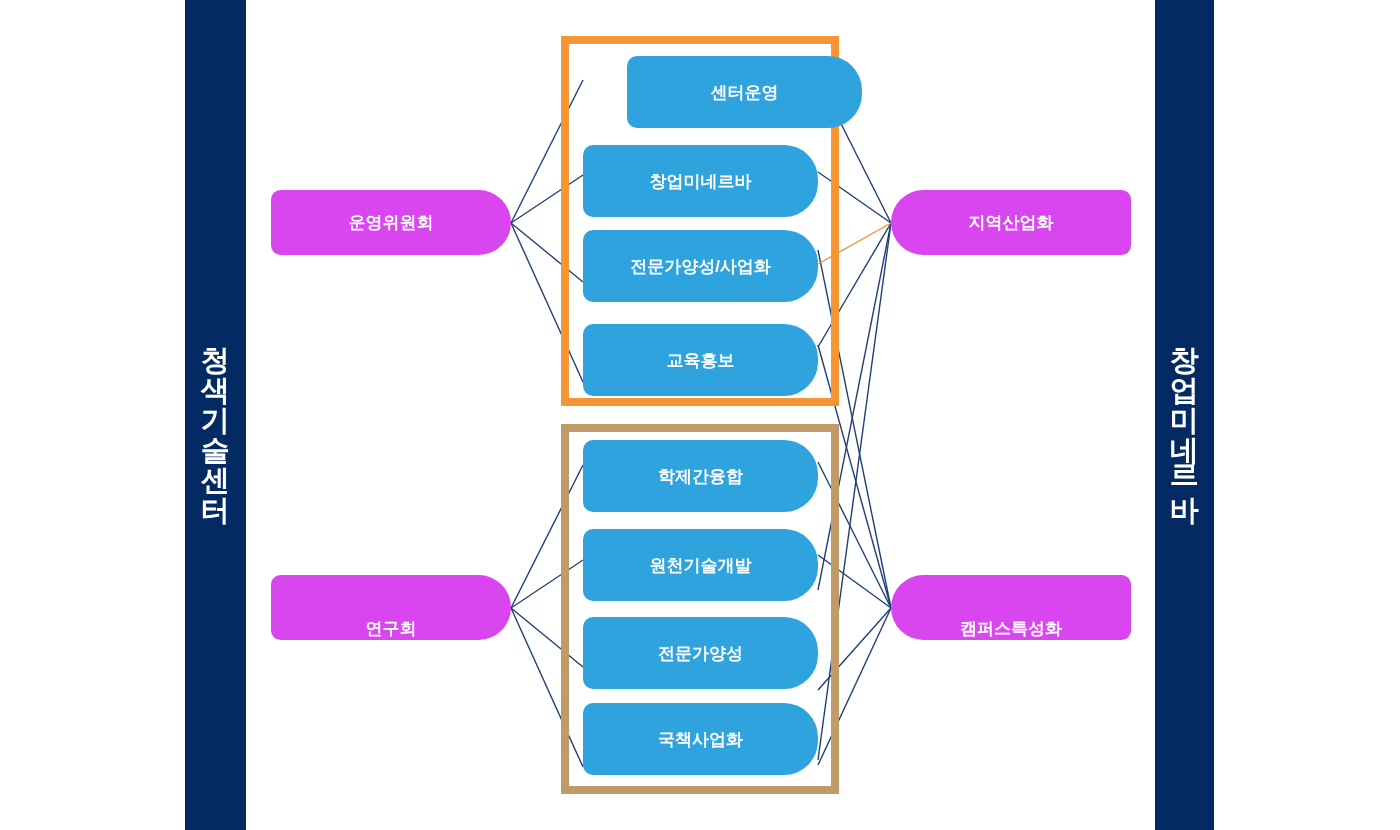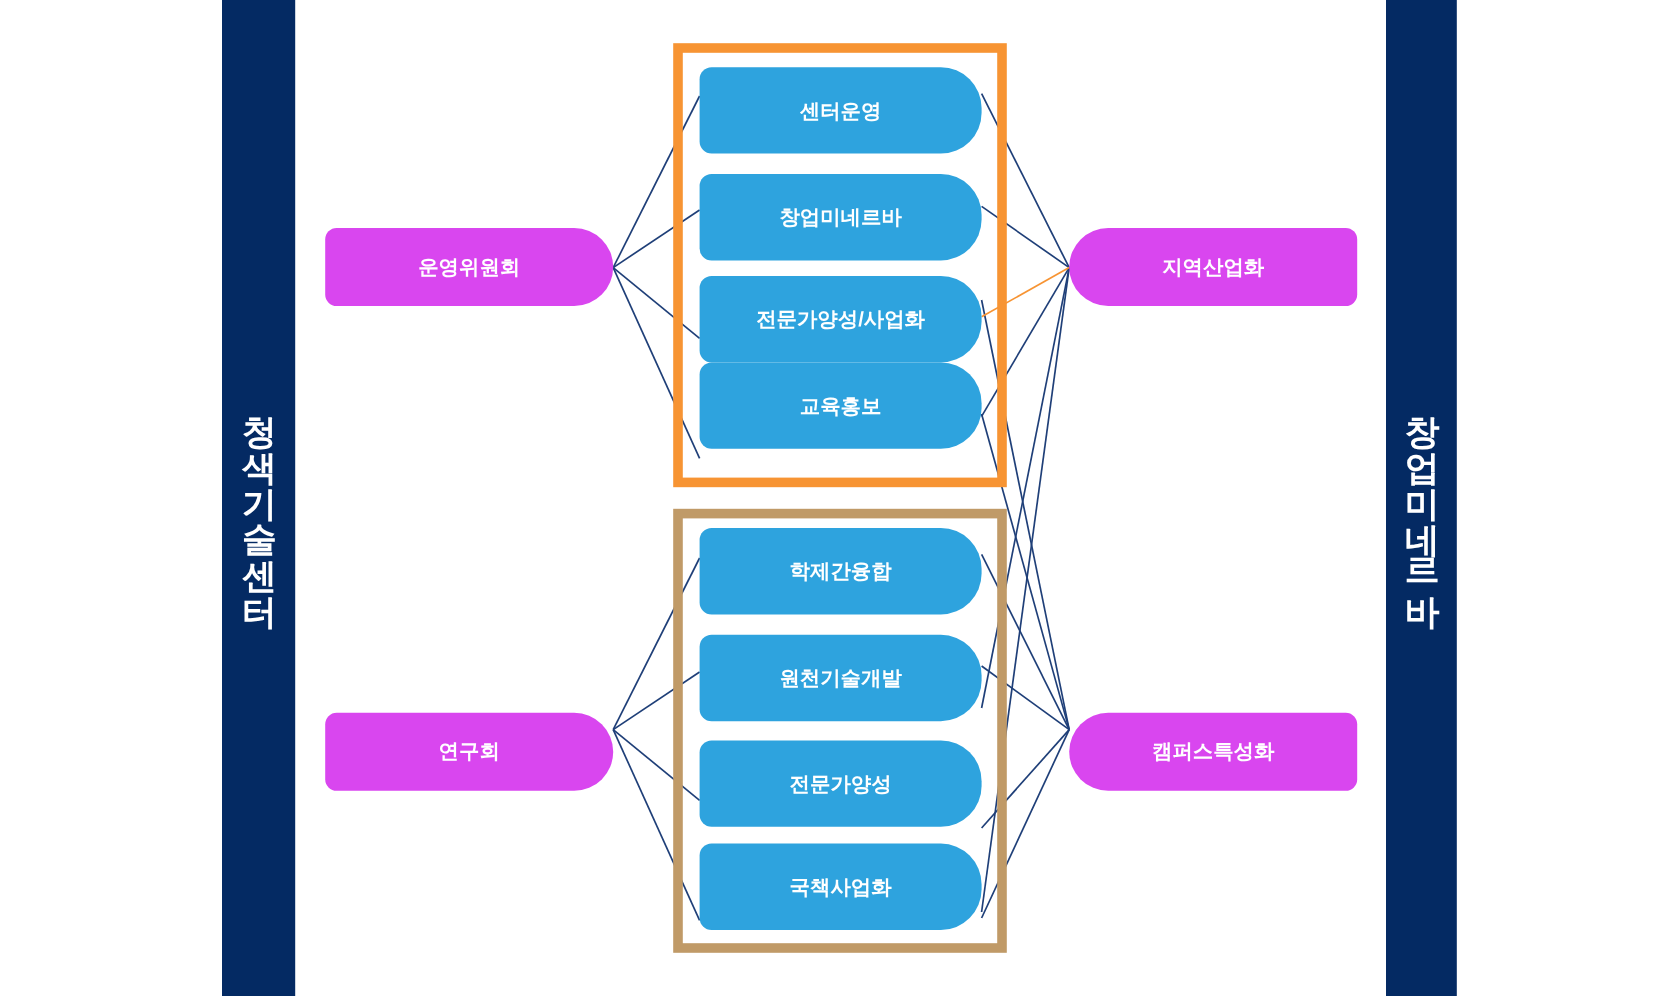--- a/index.html
+++ b/index.html
@@ -81,34 +81,34 @@
   .node-hub {
     width: 240px;
     height: 65px;
     background: #d946ef;
     font-size: 17px;
     border-radius: 34px 34px 34px 34px;
   }
   .node-hub.left-hub  { left: 271px; border-radius: 10px 34px 34px 10px; }
   .node-hub.right-hub { left: 891px; border-radius: 34px 10px 10px 34px; }
   .hub-r1 { top: 190px; }
-  .hub-r2 { top: 594px; }
+  .hub-r2 { top: 575px; align-items: flex-end; }
 
   .node-item {
     left: 583px;
     width: 235px;
     height: 72px;
     background: #2ea3de;
     font-size: 17px;
     border-radius: 10px 34px 34px 10px;
   }
-  .item-t1 { top: 56px;  }
+  .item-t1 { top: 56px; margin-left: 44px;  }
   .item-t2 { top: 145px; }
   .item-t3 { top: 230px; }
-  .item-t4 { top: 302px; }
+  .item-t4 { top: 324px; }
   .item-b1 { top: 440px; }
   .item-b2 { top: 529px; }
   .item-b3 { top: 617px; }
   .item-b4 { top: 703px; }
 </style>
 </head>
 <body>
 
 <div id="stage">
 

